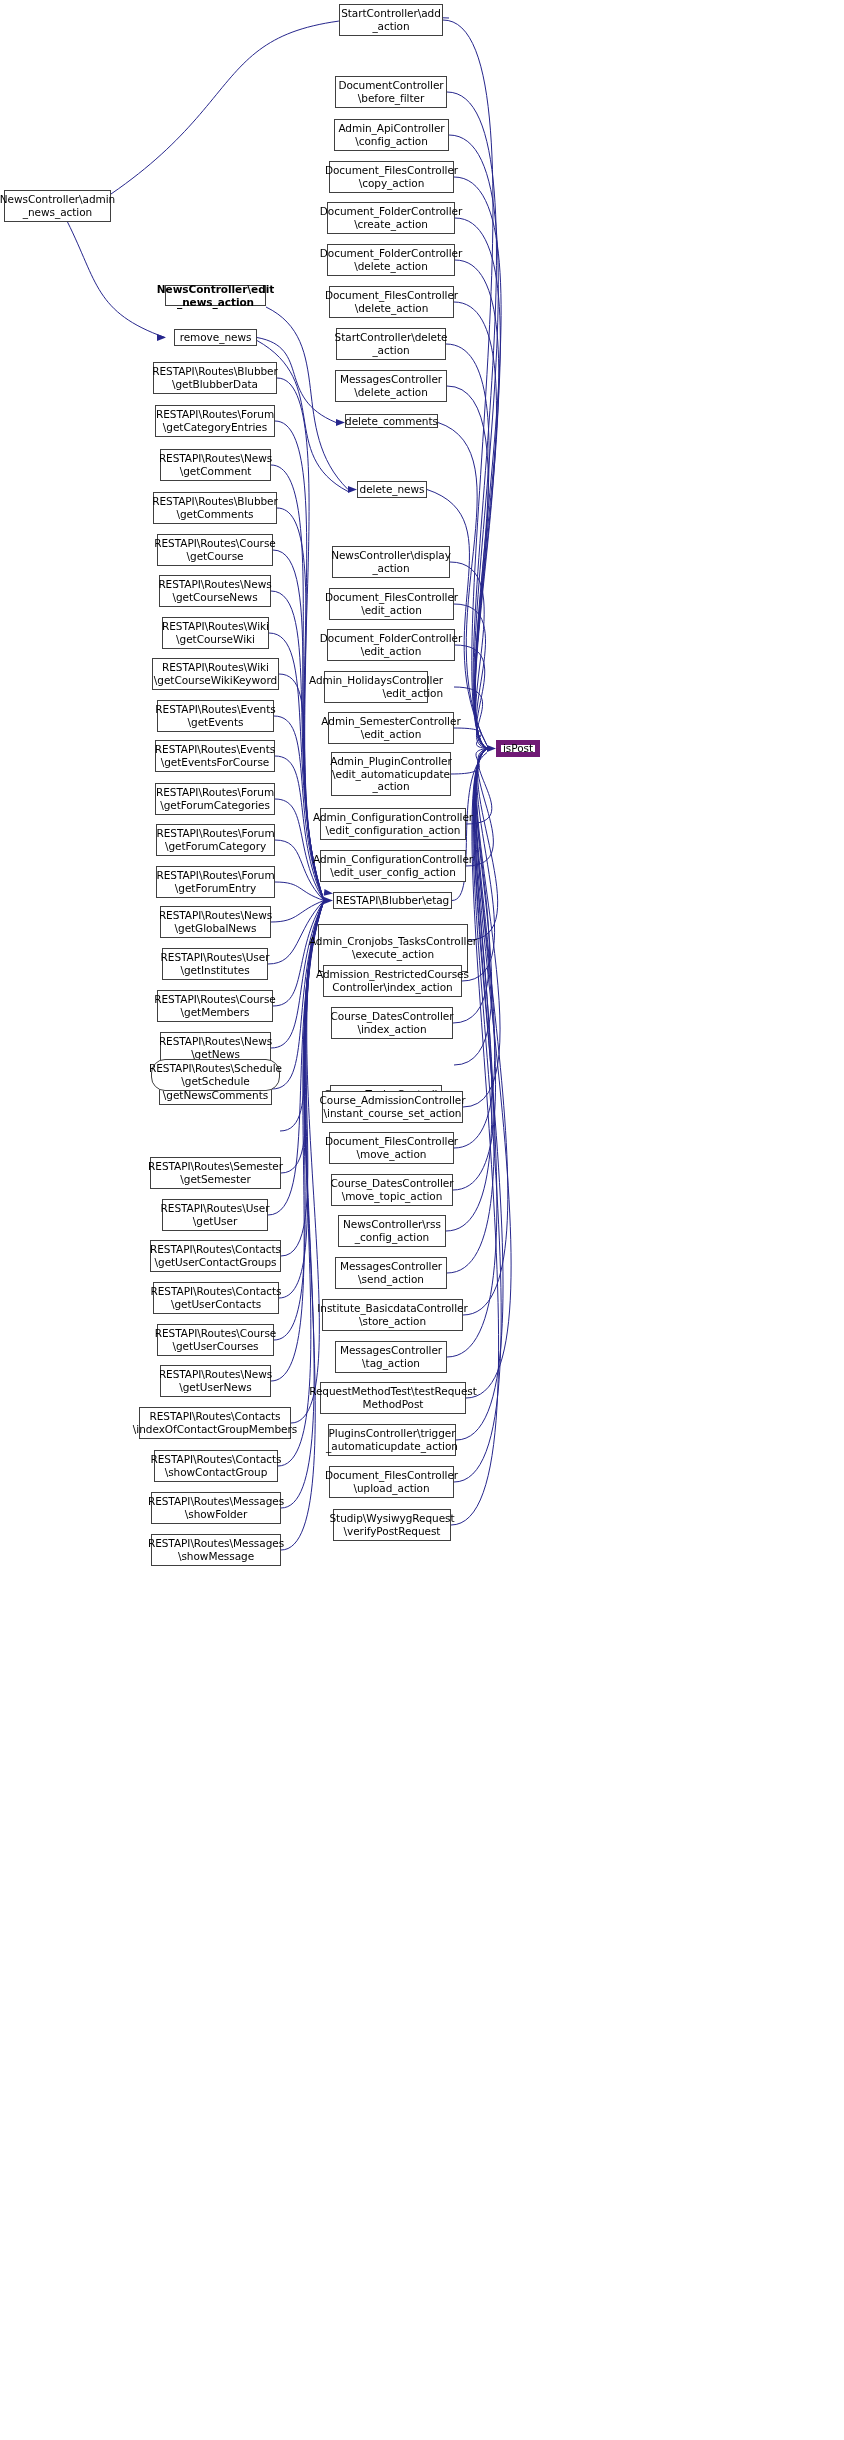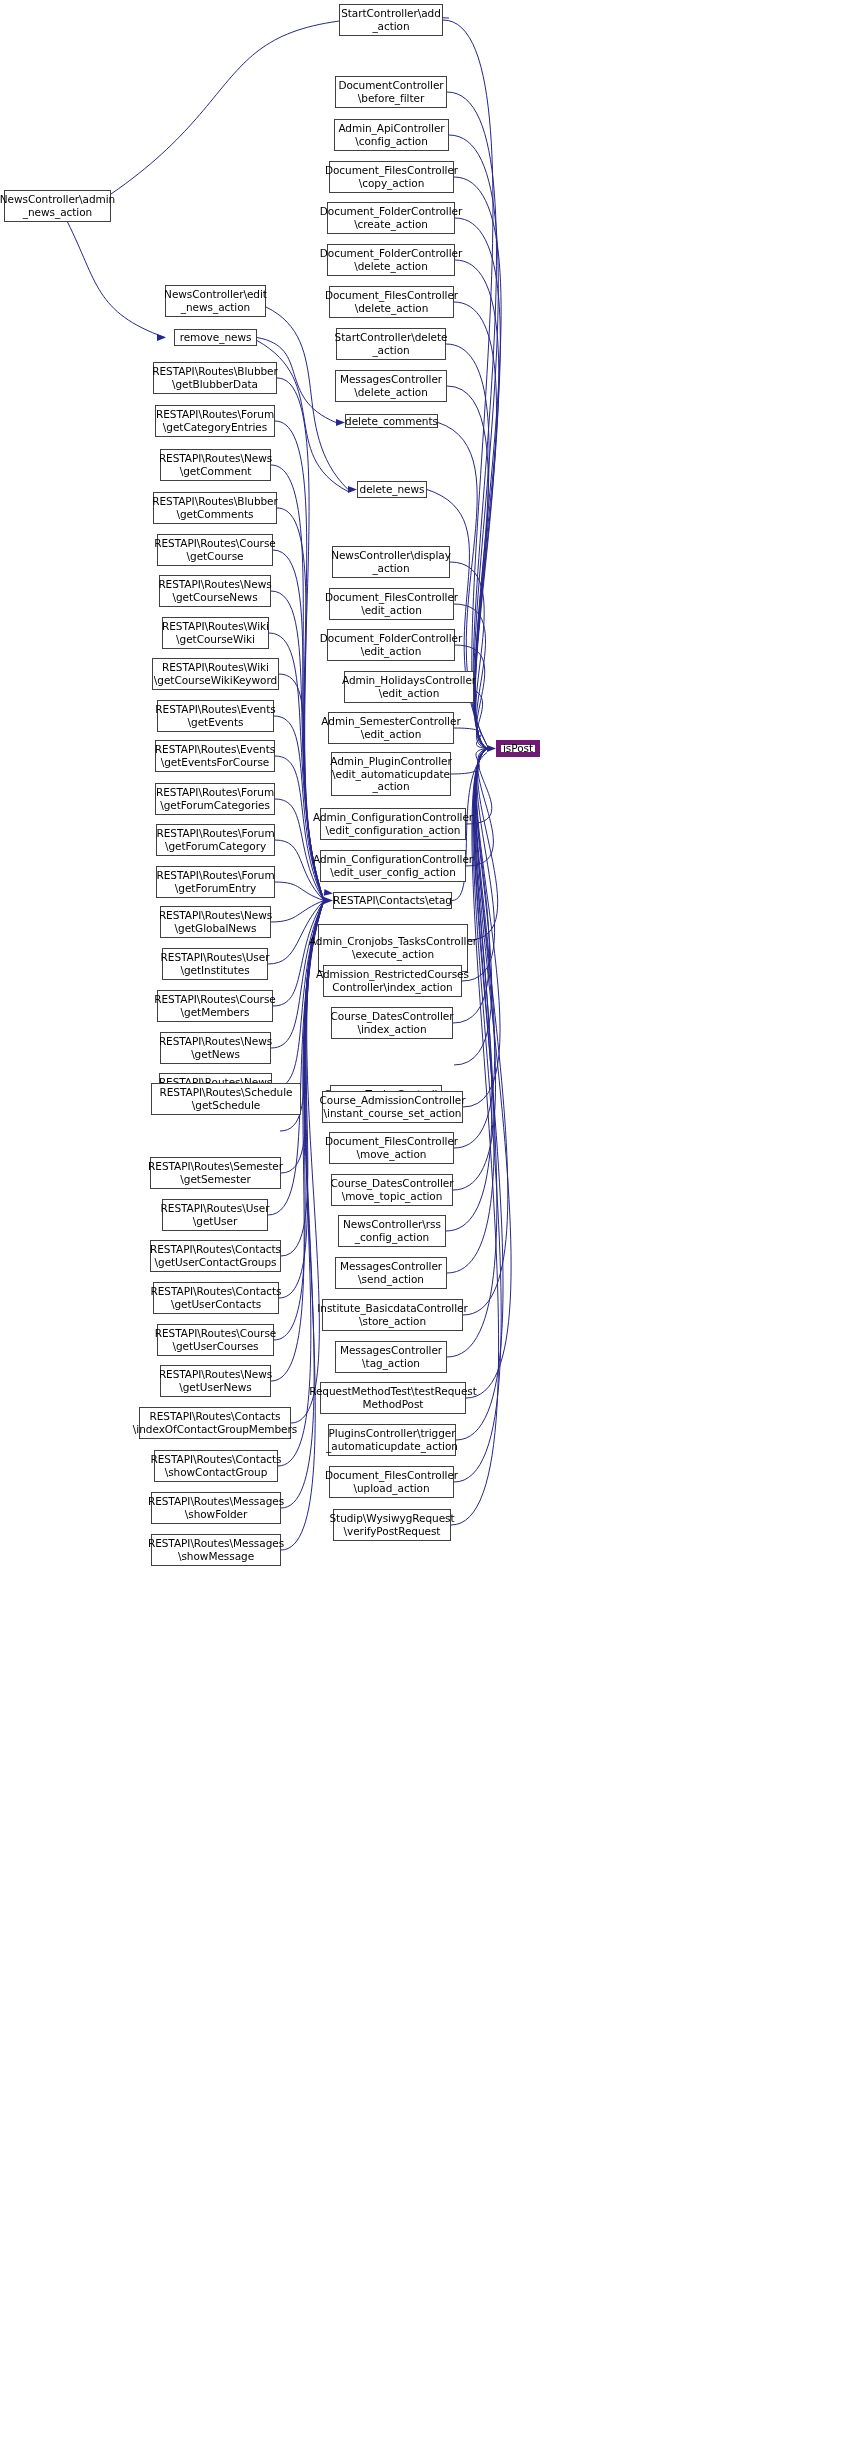--- a/index.html
+++ b/index.html
@@ -111,21 +111,21 @@
       <path d="M291,1423 C361.4125,1423 271.875,1020.5 324,900.5" fill="none" stroke="#26268c" stroke-width="1"></path>
       <path d="M278,1466 C352.0675,1466 269.725,1020.5 324,900.5" fill="none" stroke="#26268c" stroke-width="1"></path>
       <path d="M281,1508 C358.6375,1508 267.625,1020.5 324,900.5" fill="none" stroke="#26268c" stroke-width="1"></path>
       <path d="M281,1550 C362.2075,1550 265.525,1020.5 324,900.5" fill="none" stroke="#26268c" stroke-width="1"></path>
       <polygon points="333,900.5 324,903.9 324,897.1" fill="#26268c"></polygon>
       <polygon points="333,893.5 323.65770077253285,895.7981394963028 324.4717437820975,889.0470407724965" fill="#26268c"></polygon>
     </svg>
 <div class="node target" style="left: 496px; top: 740px; width: 44px; height: 17px;">isPost</div>
     <div class="node" style="left: 4px; top: 190px; width: 107px; height: 32px;">NewsController\admin
 _news_action</div>
-    <div class="node" style="left: 165px; top: 285px; width: 101px; height: 32px;">NewsController\edit
+    <div class="node" style="left: 165px; top: 285px; width: 101px; height: 21px; font-weight: bold;">NewsController\edit
 _news_action</div>
     <div class="node" style="left: 174px; top: 329px; width: 83px; height: 17px;">remove_news</div>
     <div class="node" style="left: 153px; top: 362px; width: 124px; height: 32px;">RESTAPI\Routes\Blubber
 \getBlubberData</div>
     <div class="node" style="left: 155px; top: 405px; width: 120px; height: 32px;">RESTAPI\Routes\Forum
 \getCategoryEntries</div>
     <div class="node" style="left: 160px; top: 449px; width: 111px; height: 32px;">RESTAPI\Routes\News
 \getComment</div>
     <div class="node" style="left: 153px; top: 492px; width: 124px; height: 32px;">RESTAPI\Routes\Blubber
 \getComments</div>
@@ -150,21 +150,21 @@
     <div class="node" style="left: 160px; top: 906px; width: 111px; height: 32px;">RESTAPI\Routes\News
 \getGlobalNews</div>
     <div class="node" style="left: 162px; top: 948px; width: 106px; height: 32px;">RESTAPI\Routes\User
 \getInstitutes</div>
     <div class="node" style="left: 157px; top: 990px; width: 116px; height: 32px;">RESTAPI\Routes\Course
 \getMembers</div>
     <div class="node" style="left: 160px; top: 1032px; width: 111px; height: 32px;">RESTAPI\Routes\News
 \getNews</div>
     <div class="node" style="left: 159px; top: 1073px; width: 113px; height: 32px;">RESTAPI\Routes\News
 \getNewsComments</div>
-    <div class="node" style="left: 151px; top: 1083px; width: 150px; height: 32px;">RESTAPI\Routes\Schedule
+    <div class="node" style="left: 151px; top: 1059px; width: 129px; height: 32px; border-radius: 14px;">RESTAPI\Routes\Schedule
 \getSchedule</div>
     <div class="node" style="left: 150px; top: 1157px; width: 131px; height: 32px;">RESTAPI\Routes\Semester
 \getSemester</div>
     <div class="node" style="left: 162px; top: 1199px; width: 106px; height: 32px;">RESTAPI\Routes\User
 \getUser</div>
     <div class="node" style="left: 150px; top: 1240px; width: 131px; height: 32px;">RESTAPI\Routes\Contacts
 \getUserContactGroups</div>
     <div class="node" style="left: 153px; top: 1282px; width: 126px; height: 32px;">RESTAPI\Routes\Contacts
 \getUserContacts</div>
     <div class="node" style="left: 157px; top: 1324px; width: 117px; height: 32px;">RESTAPI\Routes\Course
@@ -198,32 +198,32 @@
     <div class="node" style="left: 335px; top: 370px; width: 112px; height: 32px;">MessagesController
 \delete_action</div>
     <div class="node" style="left: 345px; top: 414px; width: 93px; height: 14px;">delete_comments</div>
     <div class="node" style="left: 357px; top: 481px; width: 70px; height: 17px;">delete_news</div>
     <div class="node" style="left: 332px; top: 546px; width: 118px; height: 32px;">NewsController\display
 _action</div>
     <div class="node" style="left: 329px; top: 588px; width: 125px; height: 32px;">Document_FilesController
 \edit_action</div>
     <div class="node" style="left: 327px; top: 629px; width: 128px; height: 32px;">Document_FolderController
 \edit_action</div>
-    <div class="node" style="left: 344px; top: 671px; width: 130px; height: 32px;">Admin_HolidaysController
+    <div class="node" style="left: 324px; top: 671px; width: 104px; height: 32px; text-align: right;">Admin_HolidaysController
 \edit_action</div>
     <div class="node" style="left: 328px; top: 712px; width: 126px; height: 32px;">Admin_SemesterController
 \edit_action</div>
     <div class="node" style="left: 331px; top: 752px; width: 120px; height: 44px;">Admin_PluginController
 \edit_automaticupdate
 _action</div>
     <div class="node" style="left: 320px; top: 808px; width: 146px; height: 32px;">Admin_ConfigurationController
 \edit_configuration_action</div>
     <div class="node" style="left: 320px; top: 850px; width: 146px; height: 32px;">Admin_ConfigurationController
 \edit_user_config_action</div>
-    <div class="node" style="left: 333px; top: 892px; width: 119px; height: 17px;">RESTAPI\Contacts\etag</div>
+    <div class="node" style="left: 333px; top: 892px; width: 119px; height: 17px;">RESTAPI\Blubber\etag</div>
     <div class="node" style="left: 318px; top: 924px; width: 150px; height: 48px;">Admin_Cronjobs_TasksController
 \execute_action</div>
     <div class="node" style="left: 323px; top: 965px; width: 139px; height: 32px;">Admission_RestrictedCourses
 Controller\index_action</div>
     <div class="node" style="left: 331px; top: 1007px; width: 122px; height: 32px;">Course_DatesController
 \index_action</div>
     <div class="node" style="left: 330px; top: 1049px; width: 112px; height: 32px; margin-top: 36px;">Course_TopicsController
 \index_action</div>
     <div class="node" style="left: 322px; top: 1091px; width: 141px; height: 32px;">Course_AdmissionController
 \instant_course_set_action</div>

